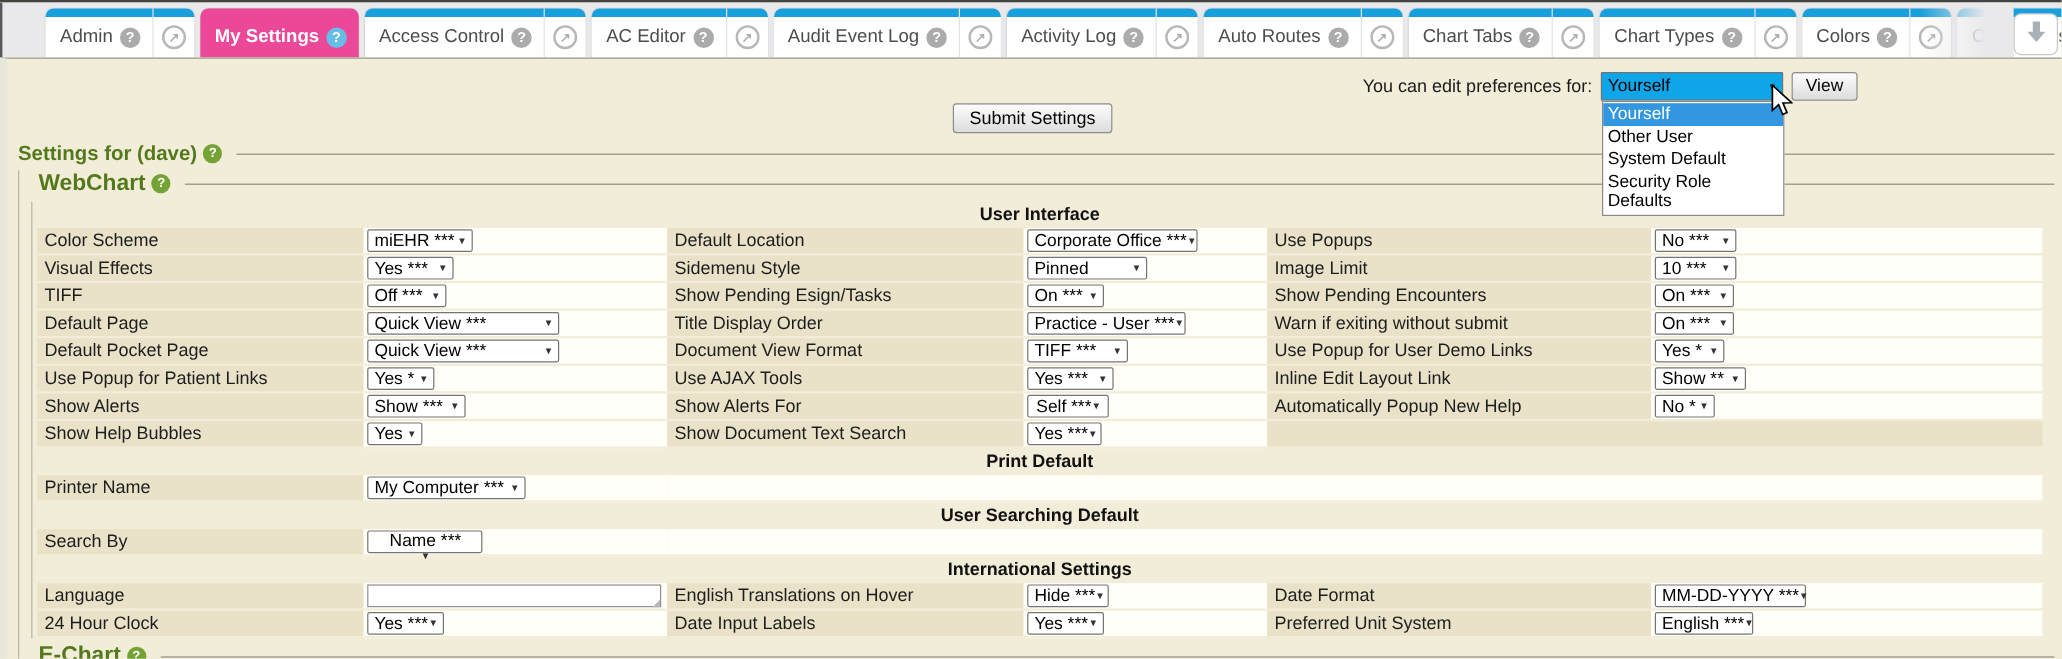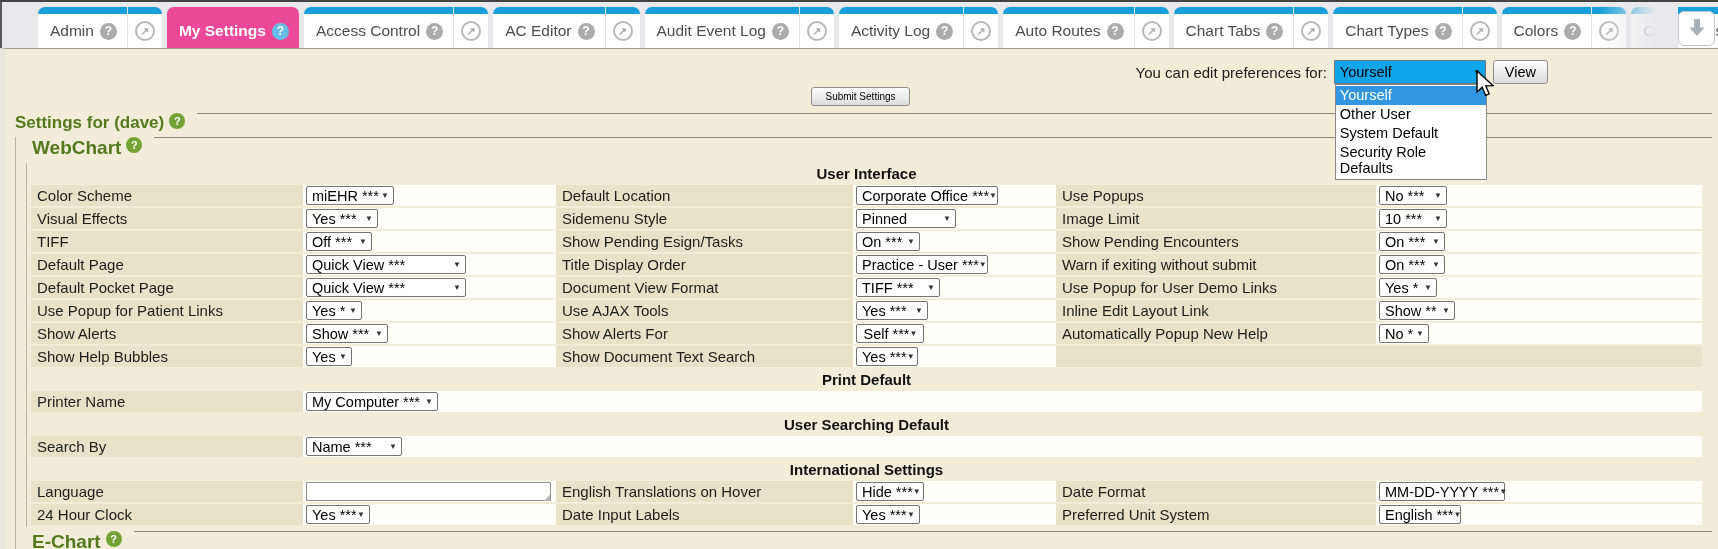--- a/index.html
+++ b/index.html
@@ -83,23 +83,23 @@
   .dropdown {
     position:absolute; top:23px; left:0; width:152px;
     background:#fff; border:1px solid #8a8a8a; z-index:60;
     padding:1px 0;
   }
   .dropdown .opt { font-size:14.5px; padding:1px 4px 2px 4px; color:#000; line-height:16px; cursor:default; }
   .dropdown .opt.hi { background:#3297e0; color:#fff; }
   .cursor-svg { position:absolute; right:-9px; top:9px; z-index:70; }
   
   .submit-row { padding-top:37px; text-align:center; }
-  .submit-row .btn { padding:3px 13px; font-size:10px; }
+  .submit-row .btn { padding:3px 13px; font-size:15px; }
   
-  .legend { display:flex; align-items:flex-start; gap:5px; }
+  .legend { display:flex; align-items:center; gap:5px; }
   .legend .ltext { font-weight:bold; color:#54791d; }
   .legend .help-dot { background:#74a335; width:16px; height:16px; font-size:11px; }
   .legend .rule { flex:1; height:1px; background:#8c8c7e; margin-left:7px; }
   .legend.lvl1 { margin:7px 0 0 6px; }
   .legend.lvl1 .ltext { font-size:17px; }
   .legend.lvl2 { margin:4px 0 0 16px; }
   .legend.lvl2 .ltext { font-size:19px; }
   .fs1 { margin-left:6px; border-left:1px solid #b9b5a2; }
   .fs2 { margin-left:10px; border-left:1px solid #b9b5a2; padding-left:2px; }
   
@@ -445,21 +445,21 @@
           <div class="cell val">
             <span class="sel" style="width: 132px;">
               <span>My Computer ***</span>
               <span class="sel-arrow">▼</span>
             </span>
           </div>
           <div class="cell trail-white" style="grid-column: 3 / -1;"></div>
           <div class="sec-head">User Searching Default</div>
           <div class="cell lbl">Search By</div>
           <div class="cell val">
-            <span class="sel" style="width: 96px;">
+            <span class="sel" style="width: 96px; flex-direction: column;">
               <span>Name ***</span>
               <span class="sel-arrow">▼</span>
             </span>
           </div>
           <div class="cell trail-white" style="grid-column: 3 / -1;"></div>
           <div class="sec-head">International Settings</div>
           <div class="cell lbl">Language</div>
           <div class="cell val">
             <span class="txtin" style="width: 245px;">
               <span class="grip">◢</span>

